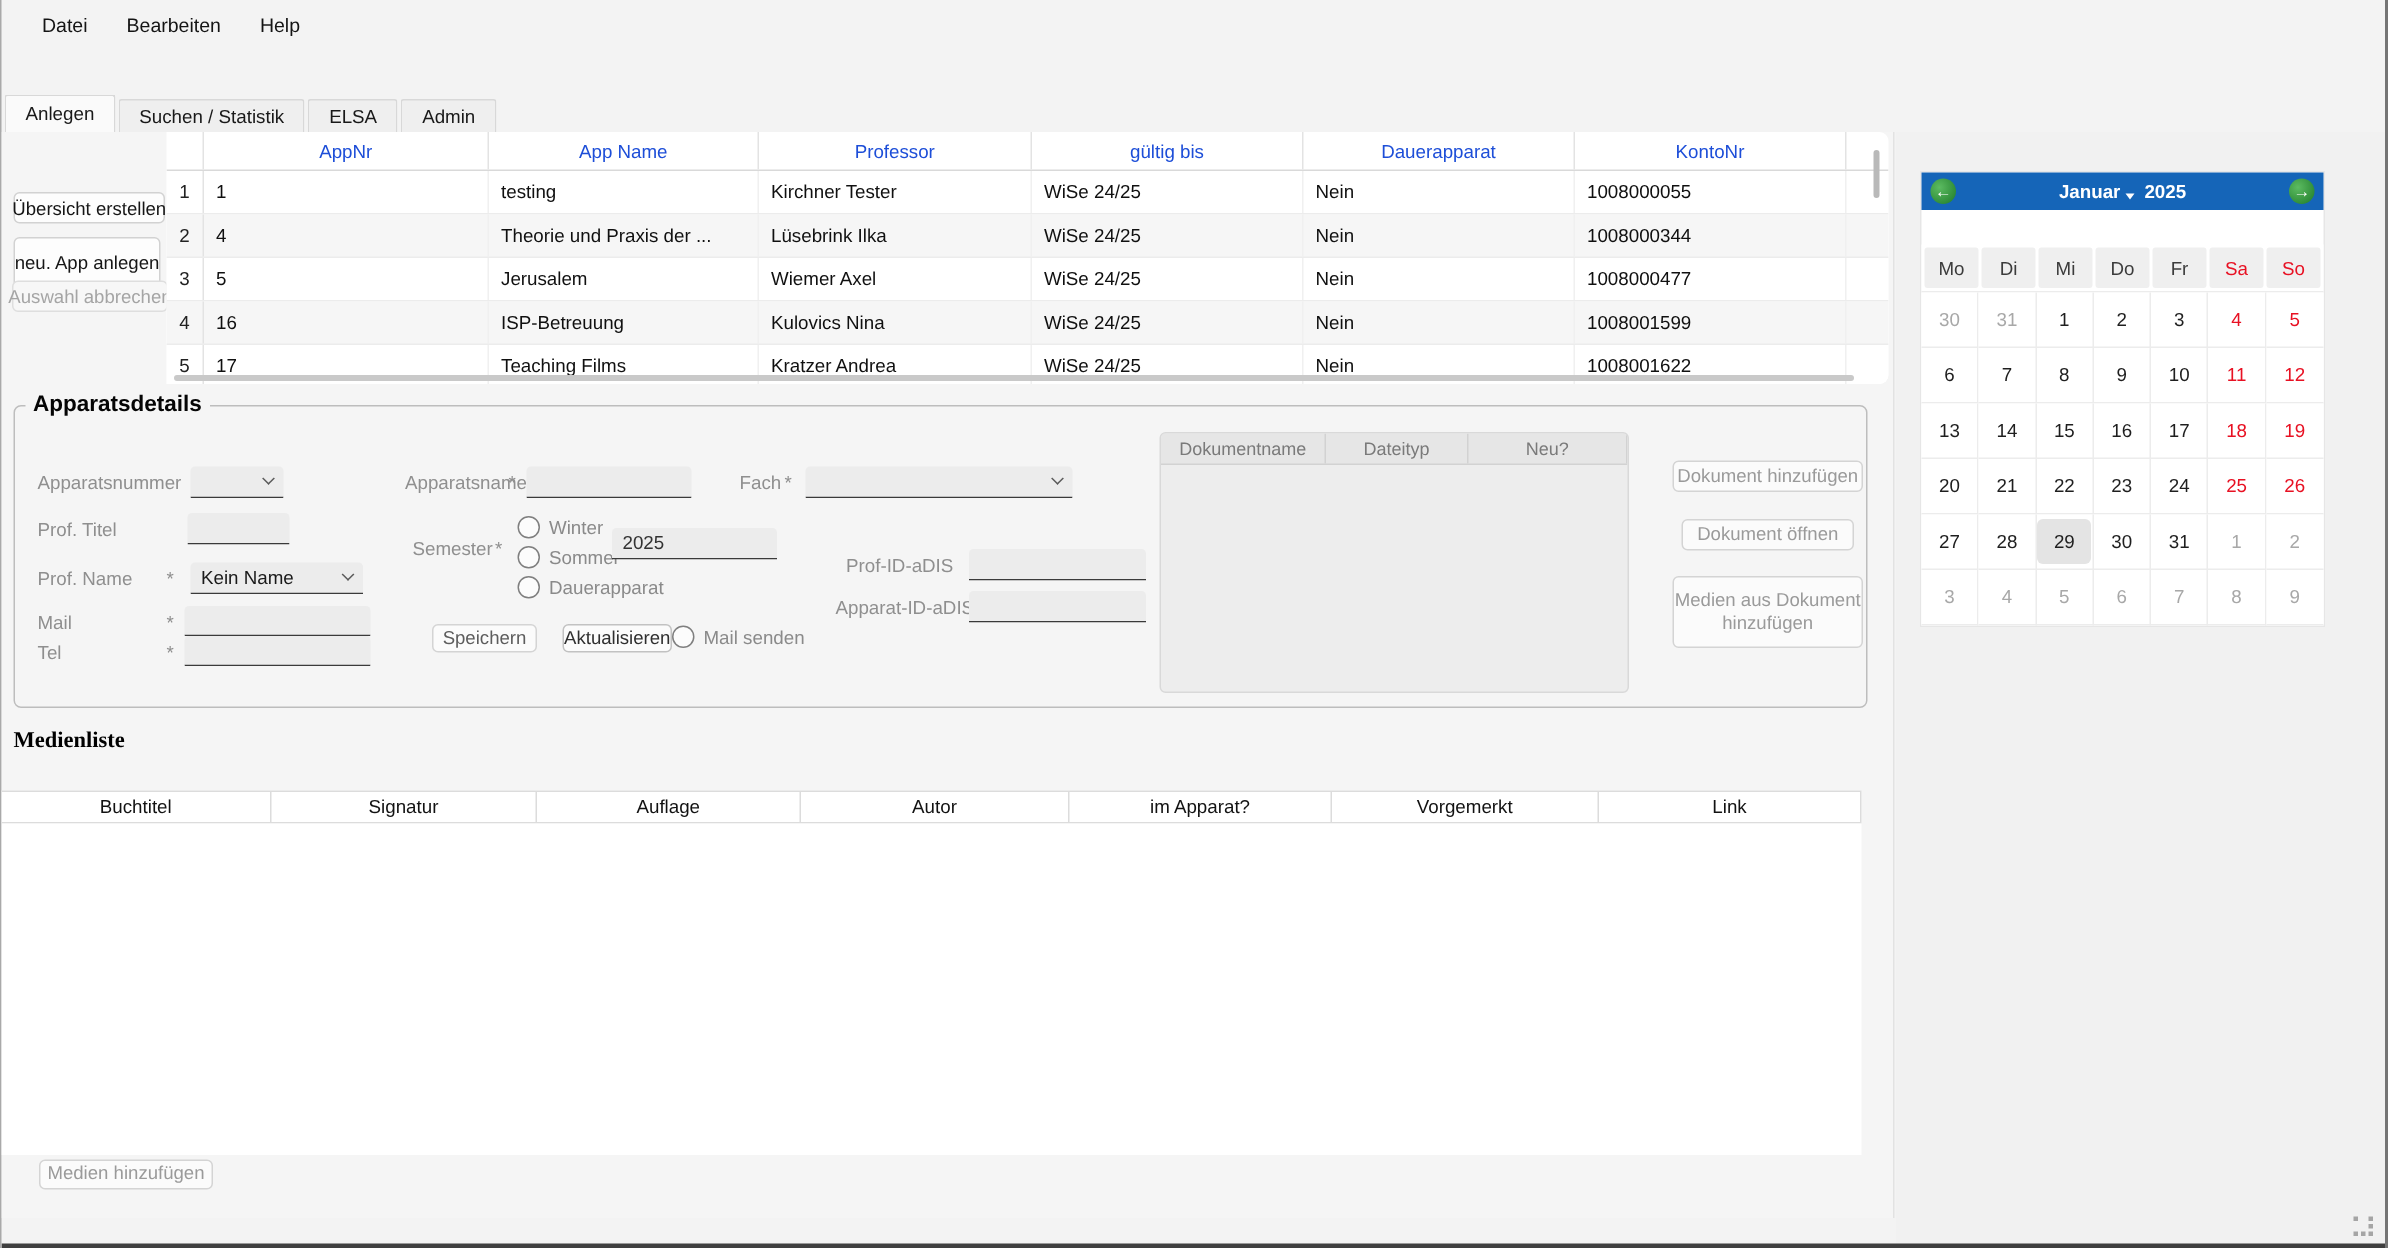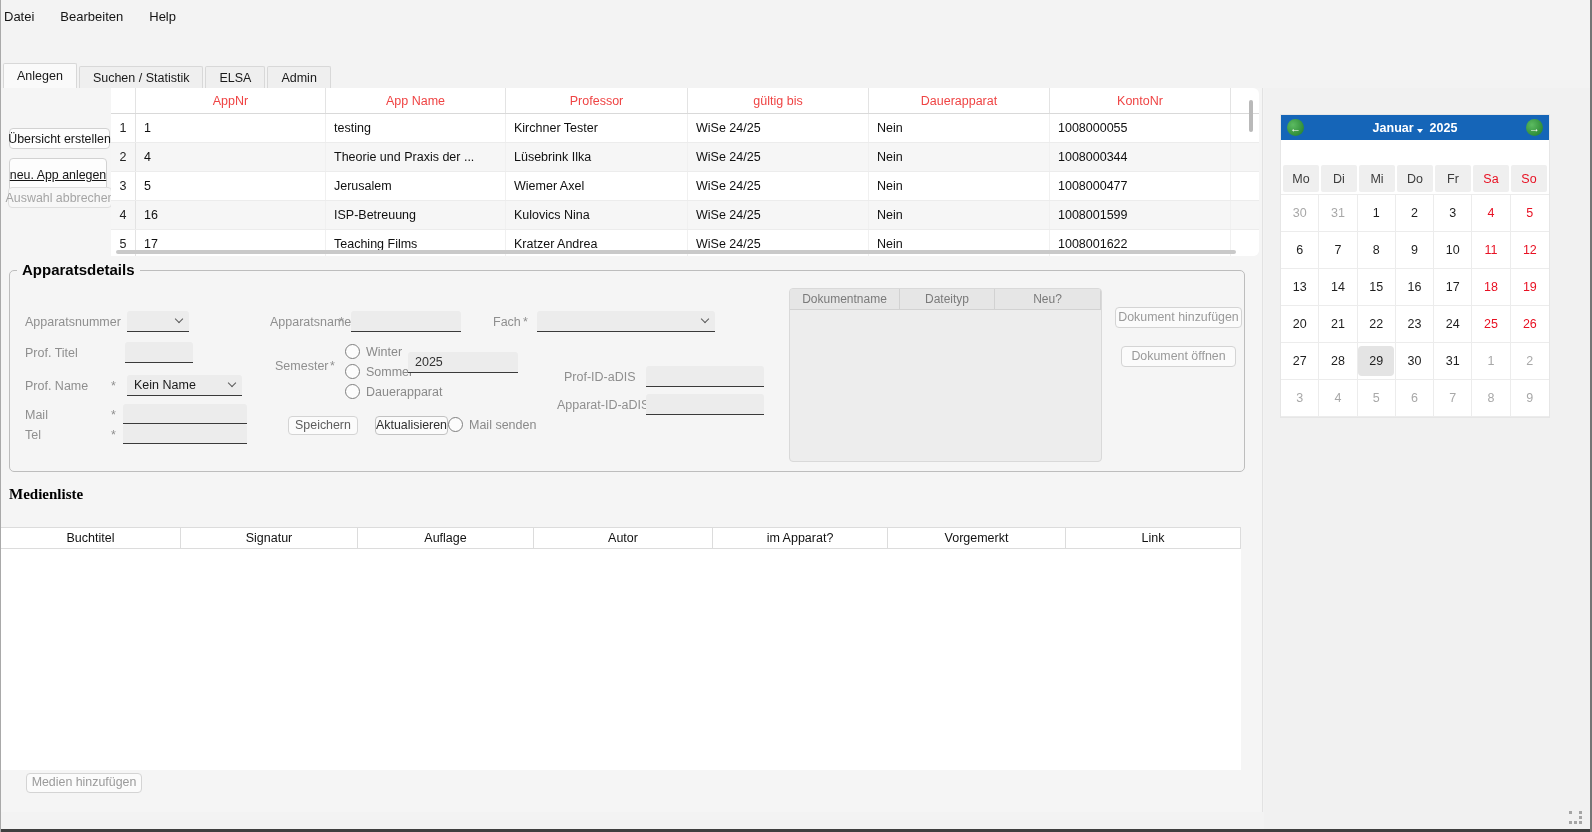--- a/index.html
+++ b/index.html
@@ -17,45 +17,45 @@
     background:linear-gradient(160deg,#dcb271 0%,#b07c3e 45%,#6e4a20 100%);
     box-shadow:inset 0 0 0 1px rgba(60,40,10,.55), inset 0 3px 0 rgba(255,255,255,.28);}
   .win-title{margin-left:9px;font-size:12.5px;color:#0c0c0c;}
   .win-controls{position:absolute;top:0;right:3px;display:flex;height:30px;}
   .win-btn{width:46px;height:30px;display:flex;align-items:center;justify-content:center;
     background:transparent;border:none;font-family:inherit;font-size:13px;color:#1b1b1b;padding:0;}
   .win-btn.max{color:#bdbdbd;font-size:12px;}
   .win-btn.close{font-size:14px;}
 
   
-  .menubar{display:flex;align-items:center;height:33px;padding-left:3px;font-size:13px;color:#141414;}
+  .menubar{display:flex;align-items:center;height:33px;padding-left:27px;font-size:13px;color:#141414;}
   .menu-item{margin-right:26px;padding:3px 0;}
 
   
   .tabstrip{position:absolute;top:63px;left:2px;height:25px;display:flex;align-items:flex-end;gap:2px;z-index:3;}
   .tab{font-size:12.5px;color:#191919;padding:0 13px;height:22px;display:flex;align-items:center;
     background:#efefef;border:1px solid #d8d8d8;border-bottom:none;border-radius:2px 2px 0 0;}
   .tab.active{background:#fafafa;height:25px;}
   .tabpage{position:absolute;left:0;top:88px;width:1262px;height:724px;background:#f5f5f5;border-right:1px solid #e2e2e2;}
   .rightpane{position:absolute;left:1263px;top:88px;right:0;bottom:0;background:#f1f1f1;}
 
   
   .sbtn{position:absolute;display:flex;align-items:center;justify-content:center;font-size:12.4px;
     color:#161616;background:#fdfdfd;border:1px solid #d2d2d2;border-radius:4px;white-space:nowrap;padding:0;font-family:inherit;}
   .sbtn.disabled{color:#a5a5a5;background:#f7f7f7;border-color:#dedede;}
   #sb1{left:8px;top:128px;width:101px;height:21px;}
-  #sb2{left:8px;top:158px;width:98px;height:34px;text-decoration:underline;}
+  #sb2{left:8px;top:158px;width:98px;height:34px;}
   #sb3{left:7px;top:187px;width:104px;height:21px;}
 
   
   .apps{position:absolute;left:110px;top:88px;width:1148px;height:168px;background:#fff;
     border-radius:0 6px 6px 0;overflow:hidden;}
   .apps-head,.trow{display:grid;grid-template-columns:25px 190px 180px 182px 181px 181px 181px;}
   .apps-head{height:26px;border-bottom:1px solid #d9d9d9;}
-  .apps-head .hc{display:flex;align-items:center;justify-content:center;font-size:12.5px;color:#ef4444;
+  .apps-head .hc{display:flex;align-items:center;justify-content:center;font-size:12.5px;color:#1d4ed8;
     border-right:1px solid #e3e3e3;text-align:right;}
   .trow{height:29px;border-bottom:1px solid #ececec;background:#fff;}
   .trow.alt{background:#f6f6f6;}
   .tcell{display:flex;align-items:center;padding-left:8px;font-size:12.5px;color:#101010;
     border-right:1px solid #f0f0f0;overflow:hidden;white-space:nowrap;}
   .tcell.num{justify-content:center;padding-left:0;border-right:1px solid #e3e3e3;color:#222;}
   .vscroll{position:absolute;right:6px;top:12px;width:4px;height:32px;background:#b9b9b9;border-radius:2px;}
   .hscroll{position:absolute;left:5px;bottom:2px;width:1120px;height:4px;background:#c9c9c9;border-radius:2px;}
 
   
@@ -72,21 +72,21 @@
   .radio{position:absolute;width:15px;height:15px;border:1px solid #7f7f7f;border-radius:50%;background:#fcfcfc;}
   .rlabel{position:absolute;height:16px;display:flex;align-items:center;font-size:12.5px;color:#8a8a8a;white-space:nowrap;}
   .btn{position:absolute;display:flex;align-items:center;justify-content:center;text-align:center;
     font-size:12.4px;background:#fbfbfb;border:1px solid #d4d4d4;border-radius:4px;
     color:#5d5d5d;font-family:inherit;padding:0;line-height:1.25;white-space:nowrap;margin-left:17px;}
   .btn.multiline{white-space:normal;width:127px;}
   #btn-aktualisieren{color:#2f2f2f;border-color:#c2c2c2;}
   .btn.gray{color:#9a9a9a;}
 
   
-  .docs{position:absolute;left:788px;top:288px;width:313px;height:174px;background:#ededed;
+  .docs{position:absolute;left:772px;top:288px;width:313px;height:174px;background:#ededed;
     border:1px solid #d9d9d9;border-radius:4px;overflow:hidden;}
   .docs-head{display:grid;grid-template-columns:110px 95px 106px;height:21px;background:#e6e6e6;border-bottom:1px solid #d2d2d2;}
   .docs-head .hc{display:flex;align-items:center;justify-content:center;font-size:12px;color:#7a7a7a;border-right:1px solid #d2d2d2;}
 
   
   .sec-title{position:absolute;left:8px;top:486px;font-size:15px;font-weight:bold;color:#000;font-family:Liberation Serif, serif;}
   .mhead{position:absolute;left:0;top:527px;width:1240px;height:22px;display:grid;
     grid-template-columns:180px 177px 176px 179px 175px 178px 175px;background:#fff;
     border-top:1px solid #dcdcdc;border-bottom:1px solid #dcdcdc;}
   .mhead .hc{display:flex;align-items:center;justify-content:center;font-size:12.5px;color:#121212;border-right:1px solid #dcdcdc;}
@@ -268,20 +268,21 @@
   <div class="docs">
     <div class="docs-head">
       <div class="hc">Dokumentname</div>
       <div class="hc">Dateityp</div>
       <div class="hc">Neu?</div>
     </div>
   </div>
 
   <button class="btn gray" style="left:1097px;top:307px;width:127px;height:21px;">Dokument hinzufügen</button>
   <button class="btn gray" style="left:1103px;top:346px;width:115px;height:21px;">Dokument öffnen</button>
+  <button class="btn gray multiline" style="left:1097px;top:384px;height:48px;">Medien aus Dokument hinzufügen</button>
 
   <span class="sec-title">Medienliste</span>
   <div class="mhead">
     <div class="hc">Buchtitel</div>
     <div class="hc">Signatur</div>
     <div class="hc">Auflage</div>
     <div class="hc">Autor</div>
     <div class="hc">im Apparat?</div>
     <div class="hc">Vorgemerkt</div>
     <div class="hc">Link</div>

